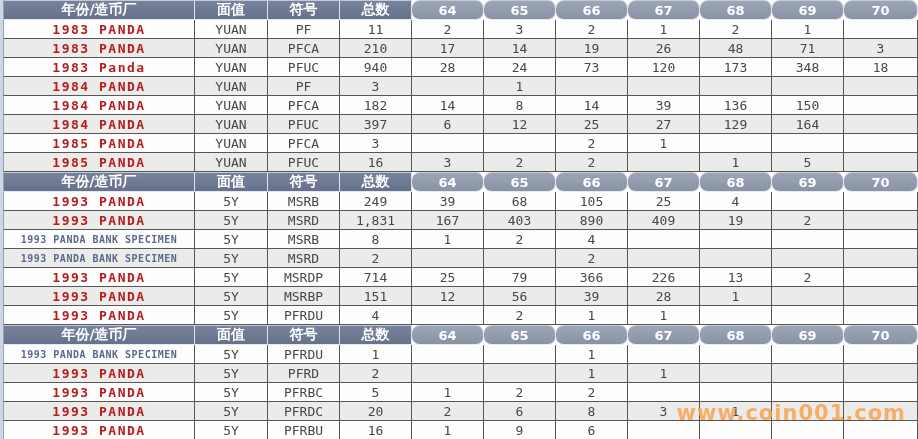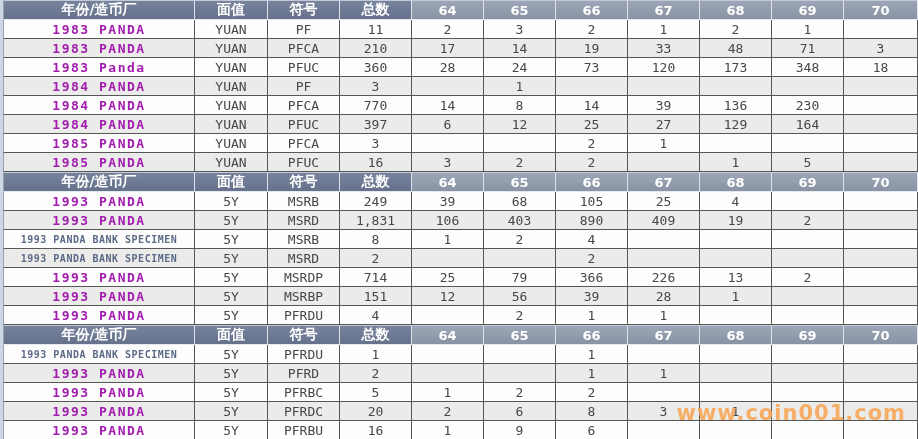--- a/index.html
+++ b/index.html
@@ -28,34 +28,34 @@
     height: 18px;
   }
   
   td.h {
     color: #ffffff; font-weight: bold; font-size: 14px;
     border-right: 1px solid #dfe3ec;
     border-bottom: 1px solid #e6e9f0;
     border-top: 1px solid #c3cad7;
   }
   td.hl { background: linear-gradient(#77829c, #66728c); }
-  td.hg { background: linear-gradient(#9da6b6, #8893a5); font-size: 13px; }
+  td.hg { background: linear-gradient(#9da6b6, #8893a5); font-size: 13px; border-radius: 8px; }
   
   td.val, td.year {
     border-right: 1px solid #575757;
     border-bottom: 1px solid #575757;
   }
   td.val {
     font-family: "DejaVu Sans Mono", "Liberation Mono", monospace;
     font-size: 13px; color: #474747;
   }
   td.year {
     font-family: "DejaVu Sans Mono", "Liberation Mono", monospace;
     font-weight: bold; font-size: 13px; letter-spacing: 1.5px;
-    color: #a21caf;
+    color: #b91c1c;
   }
   td.year.bank { font-size: 10px; letter-spacing: 0.5px; color: #5b6987; }
   tr.row-odd  td.val, tr.row-odd  td.year { background: #fdfdfd; }
   tr.row-even td.val, tr.row-even td.year { background: #ebebea; }
   td:first-child { border-left: 1px solid #9aa1ad; }
   .watermark {
     position: absolute; right: 12px; bottom: 14px;
     font-family: "DejaVu Sans", sans-serif;
     font-size: 21px; font-weight: bold; letter-spacing: 1px;
     color: #f9a350; opacity: 0.85;
@@ -111,30 +111,30 @@
           <td class="val"></td>
         </tr>
         <tr class="row-even">
           <td class="year">1983 PANDA</td>
           <td class="val">YUAN</td>
           <td class="val">PFCA</td>
           <td class="val">210</td>
           <td class="val">17</td>
           <td class="val">14</td>
           <td class="val">19</td>
-          <td class="val">33</td>
+          <td class="val">26</td>
           <td class="val">48</td>
           <td class="val">71</td>
           <td class="val">3</td>
         </tr>
         <tr class="row-odd">
           <td class="year">1983 Panda</td>
           <td class="val">YUAN</td>
           <td class="val">PFUC</td>
-          <td class="val">360</td>
+          <td class="val">940</td>
           <td class="val">28</td>
           <td class="val">24</td>
           <td class="val">73</td>
           <td class="val">120</td>
           <td class="val">173</td>
           <td class="val">348</td>
           <td class="val">18</td>
         </tr>
         <tr class="row-even">
           <td class="year">1984 PANDA</td>
@@ -146,27 +146,27 @@
           <td class="val"></td>
           <td class="val"></td>
           <td class="val"></td>
           <td class="val"></td>
           <td class="val"></td>
         </tr>
         <tr class="row-odd">
           <td class="year">1984 PANDA</td>
           <td class="val">YUAN</td>
           <td class="val">PFCA</td>
-          <td class="val">770</td>
+          <td class="val">182</td>
           <td class="val">14</td>
           <td class="val">8</td>
           <td class="val">14</td>
           <td class="val">39</td>
           <td class="val">136</td>
-          <td class="val">230</td>
+          <td class="val">150</td>
           <td class="val"></td>
         </tr>
         <tr class="row-even">
           <td class="year">1984 PANDA</td>
           <td class="val">YUAN</td>
           <td class="val">PFUC</td>
           <td class="val">397</td>
           <td class="val">6</td>
           <td class="val">12</td>
           <td class="val">25</td>
@@ -225,21 +225,21 @@
           <td class="val">25</td>
           <td class="val">4</td>
           <td class="val"></td>
           <td class="val"></td>
         </tr>
         <tr class="row-even">
           <td class="year">1993 PANDA</td>
           <td class="val">5Y</td>
           <td class="val">MSRD</td>
           <td class="val">1,831</td>
-          <td class="val">106</td>
+          <td class="val">167</td>
           <td class="val">403</td>
           <td class="val">890</td>
           <td class="val">409</td>
           <td class="val">19</td>
           <td class="val">2</td>
           <td class="val"></td>
         </tr>
         <tr class="row-odd">
           <td class="year bank">1993 PANDA BANK SPECIMEN</td>
           <td class="val">5Y</td>

